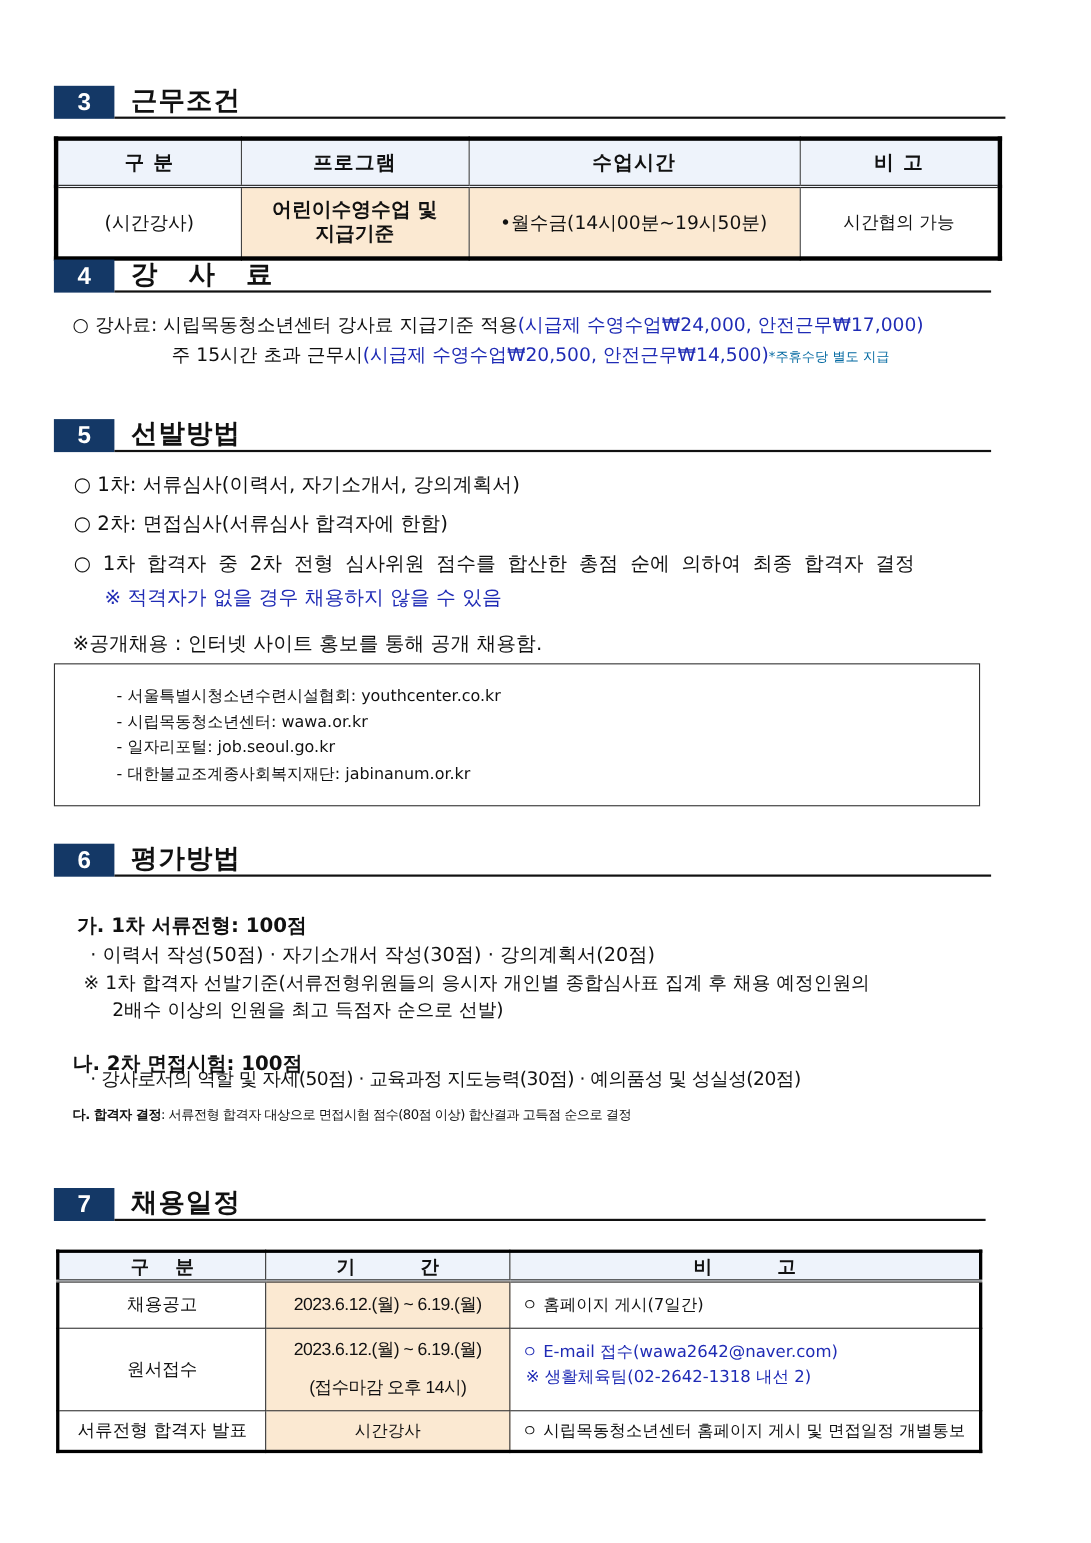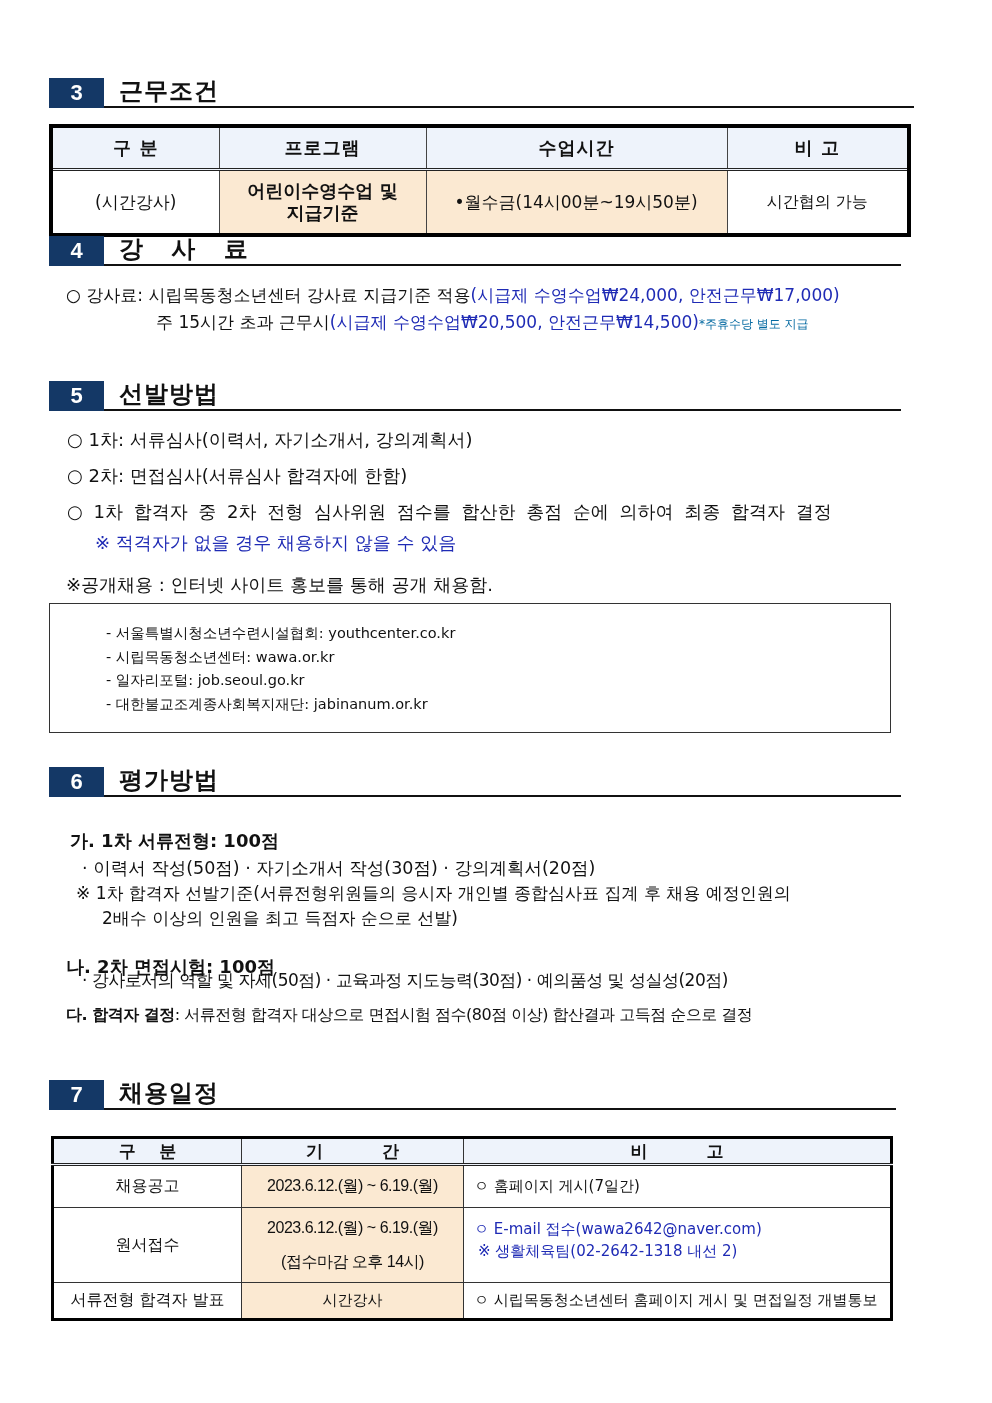--- a/index.html
+++ b/index.html
@@ -149,21 +149,21 @@
   <div class="sec-title">평가방법</div>
   <div class="sec-line" style="width:797px;"></div>
 </div>
 
 <div class="txt" style="left:70px; top:829px; font-weight:bold; font-size:18px;">가. 1차 서류전형: 100점</div>
 <div class="txt" style="left:82px; top:856px; font-size:17.5px;">· 이력서 작성(50점) · 자기소개서 작성(30점) · 강의계획서(20점)</div>
 <div class="txt" style="left:76px; top:882px; font-size:17px;">※ 1차 합격자 선발기준(서류전형위원들의 응시자 개인별 종합심사표 집계 후 채용 예정인원의</div>
 <div class="txt" style="left:102px; top:907px; font-size:17px;">2배수 이상의 인원을 최고 득점자 순으로 선발)</div>
 <div class="txt" style="left:66px; top:943px; font-weight:bold; font-size:18px;margin-top:12px;">나. 2차 면접시험: 100점</div>
 <div class="txt" style="left:82px; top:969px; font-size:17px; letter-spacing:-0.5px;">· 강사로서의 역할 및 자세(50점) · 교육과정 지도능력(30점) · 예의품성 및 성실성(20점)</div>
-<div class="txt" style="left:66px; top:1005px; font-size:16px; letter-spacing:-0.5px;">
+<div class="txt" style="left:66px; top:1005px; font-size:12px; letter-spacing:-0.5px;">
   <span style="font-weight:bold;">다. 합격자 결정</span><span>: 서류전형 합격자 대상으로 면접시험 점수(80점 이상) 합산결과 고득점 순으로 결정</span>
 </div>
 
 <div class="sec-head" style="top:1080px; width:847px;">
   <div class="sec-num">7</div>
   <div class="sec-title">채용일정</div>
   <div class="sec-line" style="width:792px;"></div>
 </div>
 
 <table class="t7">

